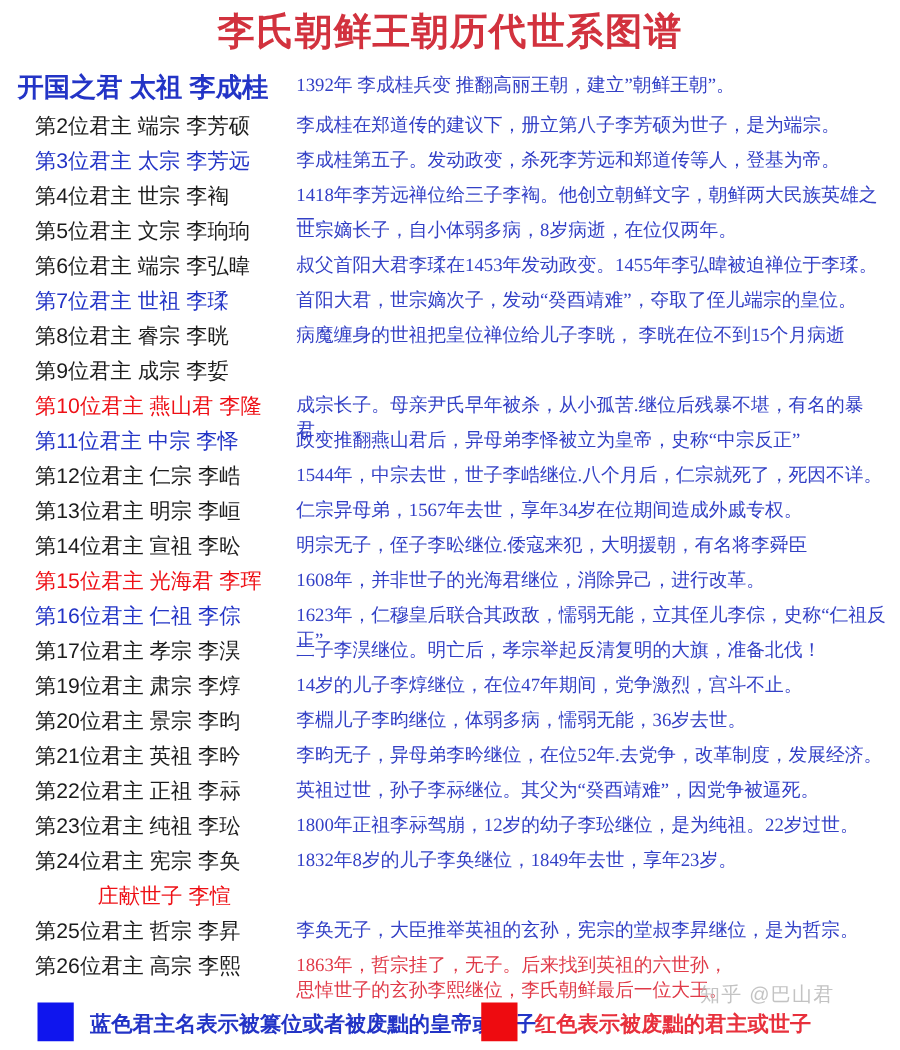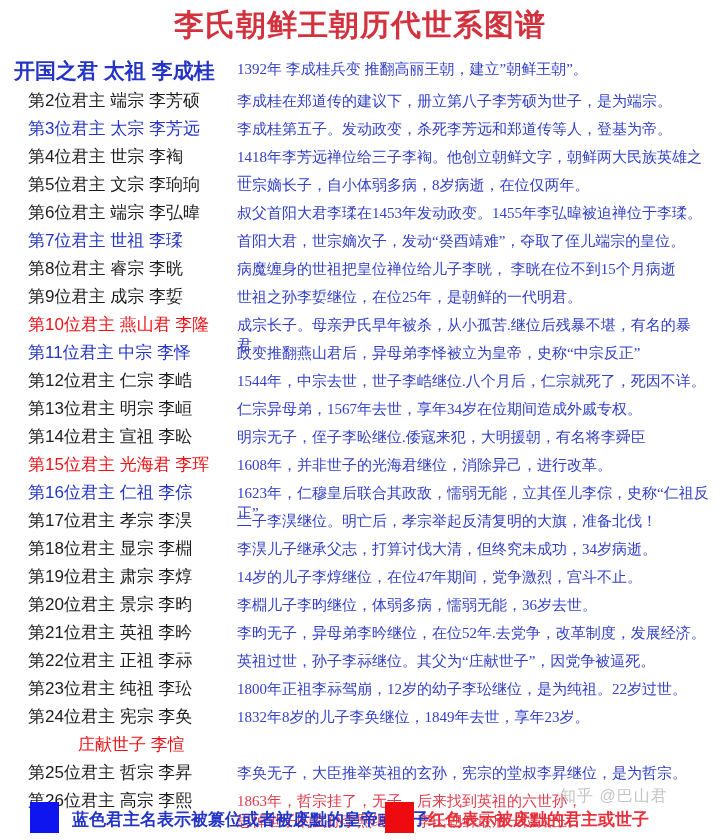--- a/index.html
+++ b/index.html
@@ -97,23 +97,20 @@
         </div>
       </div>
       <div class="row">
         <div class="king-label black">第8位君主 睿宗 李晄</div>
         <div class="king-desc">
           <div>病魔缠身的世祖把皇位禅位给儿子李晄，  李晄在位不到15个月病逝</div>
         </div>
       </div>
       <div class="row">
         <div class="king-label black">第9位君主 成宗 李娎</div>
-        <div class="king-desc">
-          <div>世祖之孙李娎继位，在位25年，是朝鲜的一代明君。</div>
-        </div>
       </div>
       <div class="row">
         <div class="king-label red">第10位君主 燕山君 李隆</div>
         <div class="king-desc">
           <div>成宗长子。母亲尹氏早年被杀，从小孤苦.继位后残暴不堪，有名的暴君。</div>
         </div>
       </div>
       <div class="row">
         <div class="king-label blue">第11位君主 中宗 李怿</div>
         <div class="king-desc">
@@ -150,47 +147,41 @@
           <div>1623年，仁穆皇后联合其政敌，懦弱无能，立其侄儿李倧，史称“仁祖反正”</div>
         </div>
       </div>
       <div class="row">
         <div class="king-label black">第17位君主 孝宗 李淏</div>
         <div class="king-desc">
           <div>二子李淏继位。明亡后，孝宗举起反清复明的大旗，准备北伐！</div>
         </div>
       </div>
       <div class="row">
-        <div class="king-label black">第18位君主 显宗 李棩</div>
-        <div class="king-desc">
-          <div>李淏儿子继承父志，打算讨伐大清，但终究未成功，34岁病逝。</div>
-        </div>
-      </div>
-      <div class="row">
         <div class="king-label black">第19位君主 肃宗 李焞</div>
         <div class="king-desc">
           <div>14岁的儿子李焞继位，在位47年期间，党争激烈，宫斗不止。</div>
         </div>
       </div>
       <div class="row">
         <div class="king-label black">第20位君主 景宗 李昀</div>
         <div class="king-desc">
           <div>李棩儿子李昀继位，体弱多病，懦弱无能，36岁去世。</div>
         </div>
       </div>
       <div class="row">
         <div class="king-label black">第21位君主 英祖 李昑</div>
         <div class="king-desc">
           <div>李昀无子，异母弟李昑继位，在位52年.去党争，改革制度，发展经济。</div>
         </div>
       </div>
       <div class="row">
         <div class="king-label black">第22位君主 正祖 李祘</div>
         <div class="king-desc">
-          <div>英祖过世，孙子李祘继位。其父为“庄献世子”，因党争被逼死。</div>
+          <div>英祖过世，孙子李祘继位。其父为“癸酉靖难”，因党争被逼死。</div>
         </div>
       </div>
       <div class="row">
         <div class="king-label black">第23位君主 纯祖 李玜</div>
         <div class="king-desc">
           <div>1800年正祖李祘驾崩，12岁的幼子李玜继位，是为纯祖。22岁过世。</div>
         </div>
       </div>
       <div class="row">
         <div class="king-label black">第24位君主 宪宗 李奂</div>

